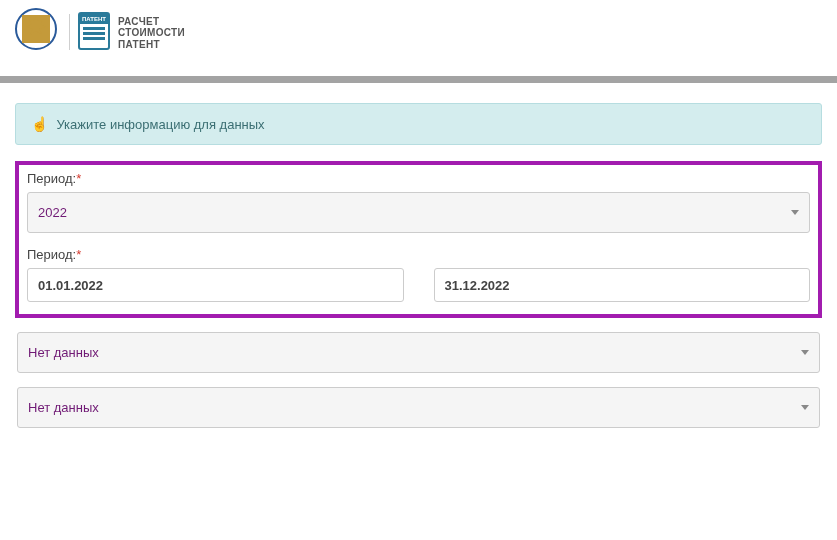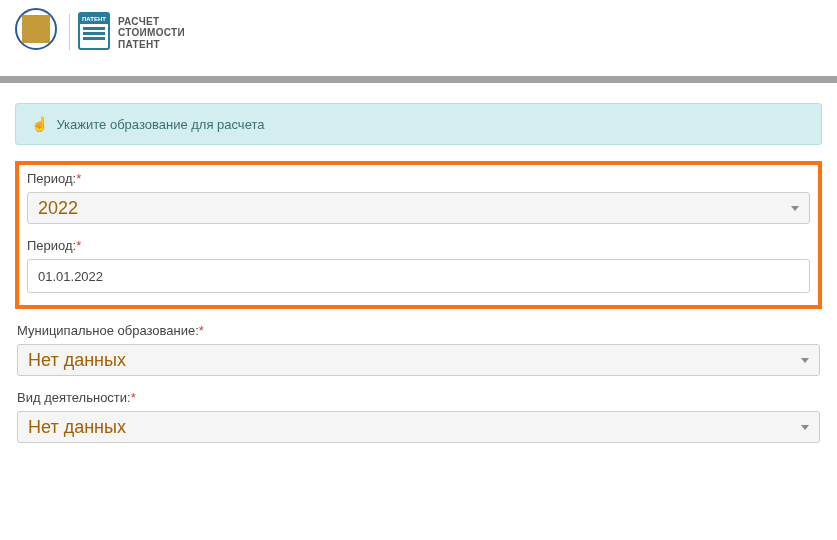--- a/index.html
+++ b/index.html
@@ -90,51 +90,51 @@
       align-items: center;
       color: #3b6f73;
       font-size: 13px;
       margin-bottom: 16px;
     }
     .info-icon {
       margin-right: 8px;
       font-size: 14px;
     }
     .highlight-box {
-      border: 4px solid #f97316;
+      border: 4px solid #a21caf;
       padding: 6px 8px 12px;
       margin-bottom: 14px;
     }
     .field-group {
       margin-bottom: 14px;
     }
     .content > .field-group {
       padding: 0 2px;
     }
     .label {
       font-size: 13px;
       color: #444;
       margin-bottom: 6px;
       display: inline-block;
     }
     .req {
       color: #d43a2f;
     }
     .select {
       width: 100%;
-      height: 32px;
+      height: 41px;
       border: 1px solid #ccc;
       border-radius: 3px;
       background: #f5f5f5;
       display: flex;
       align-items: center;
       justify-content: space-between;
       padding: 0 10px;
-      font-size: 18px;
-      color: #a16207;
+      font-size: 13px;
+      color: #701a75;
       cursor: pointer;
     }
     .select-caret {
       width: 0;
       height: 0;
       border-left: 4px solid transparent;
       border-right: 4px solid transparent;
       border-top: 5px solid #888;
     }
     .date-row {
@@ -144,20 +144,21 @@
     .date-input {
       flex: 1;
       height: 34px;
       border: 1px solid #ccc;
       border-radius: 3px;
       padding: 0 10px;
       font-size: 13px;
       color: #444;
       background: #fff;
       outline: none;
+      font-weight: bold;
     }
   </style>
 </head>
 <body>
 
 <div class="header">
   <div class="emblem">
     <svg class="emblem-inner" viewBox="0 0 24 24">
       <path fill="#c49a3a" d="M12 2 L14 5 L18 4 L16 8 L20 10 L15 12 L17 17 L12 14 L7 17 L9 12 L4 10 L8 8 L6 4 L10 5 Z"></path>
     </svg>
@@ -175,62 +176,57 @@
     <div>РАСЧЕТ</div>
     <div>СТОИМОСТИ</div>
     <div>ПАТЕНТ</div>
   </div>
 </div>
 
 <div class="content">
 
   <div class="info-bar">
     <span class="info-icon">☝</span>
-    <span>Укажите образование для расчета</span>
+    <span>Укажите информацию для данных</span>
   </div>
 
   <div class="highlight-box">
 
     <div class="field-group">
       <div>
         <span class="label">Период:</span><span class="req">*</span>
       </div>
       <div class="select">
         <span>2022</span>
         <span class="select-caret"></span>
       </div>
     </div>
 
     <div class="field-group" style="margin-bottom:0">
       <div>
         <span class="label">Период:</span><span class="req">*</span>
       </div>
       <div class="date-row">
         <input class="date-input" value="01.01.2022" style="">
+        <input class="date-input" value="31.12.2022" style="">
       </div>
     </div>
 
   </div>
 
   <div class="field-group">
   </div>
 
   <div class="field-group">
-    <div>
-      <span class="label">Муниципальное образование:</span><span class="req">*</span>
-    </div>
     <div class="select">
       <span>Нет данных</span>
       <span class="select-caret"></span>
     </div>
   </div>
 
   <div class="field-group">
-    <div>
-      <span class="label">Вид деятельности:</span><span class="req">*</span>
-    </div>
     <div class="select">
       <span>Нет данных</span>
       <span class="select-caret"></span>
     </div>
   </div>
 
 </div>
 
 </body></html>

